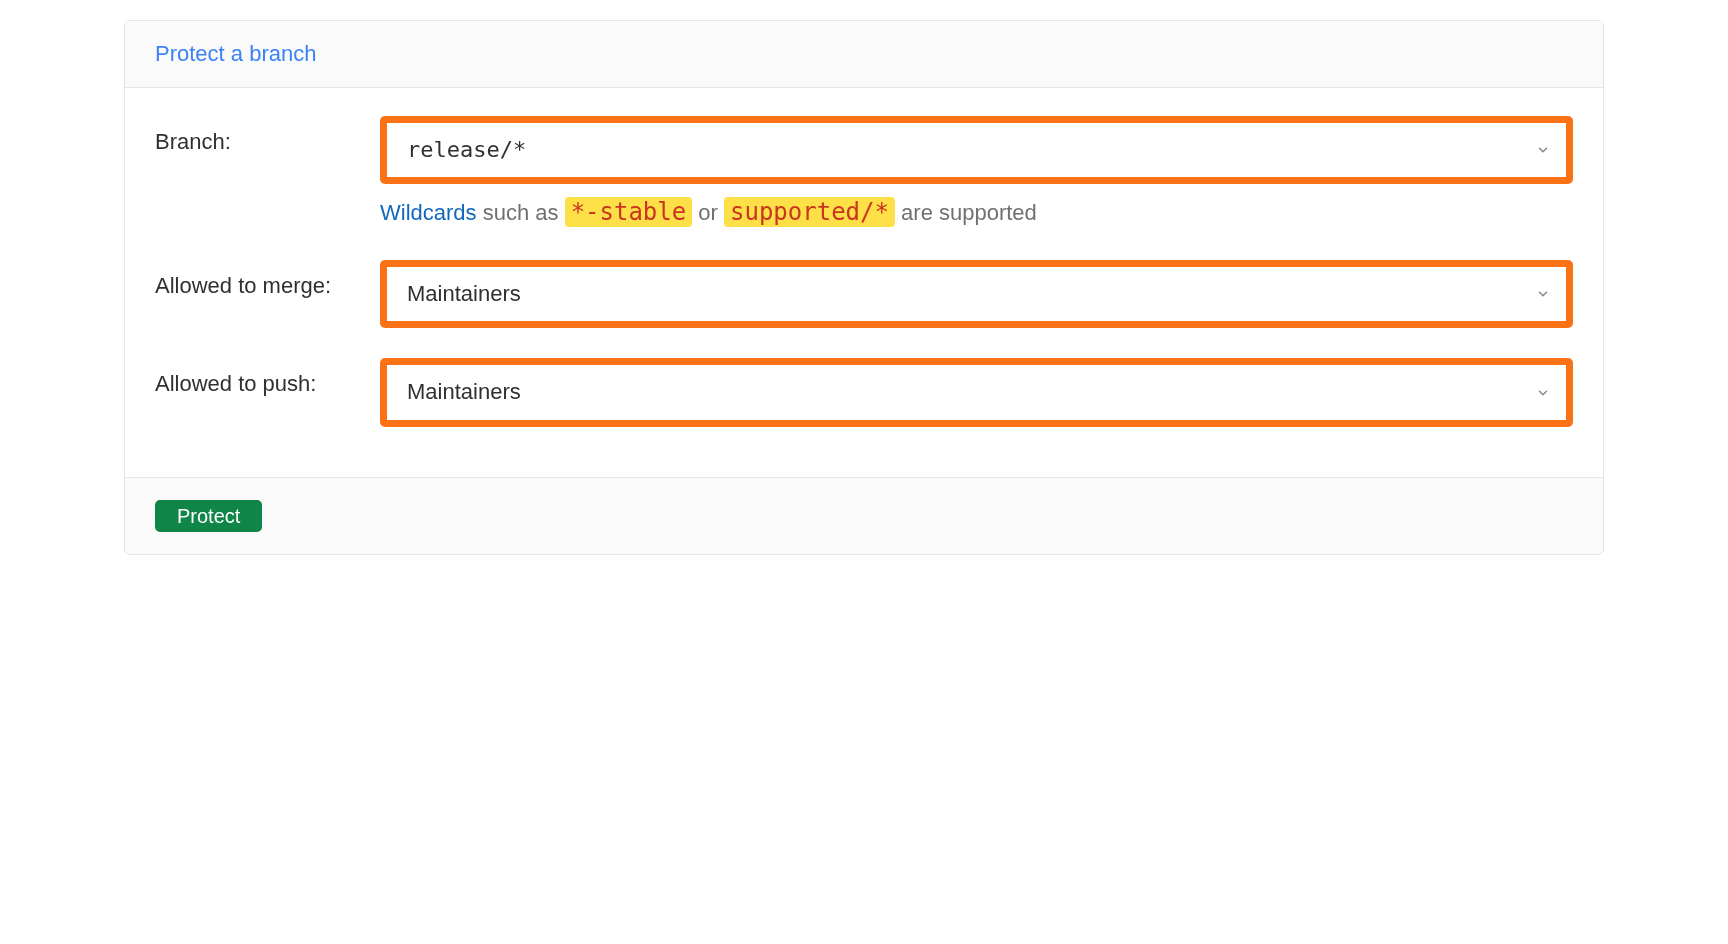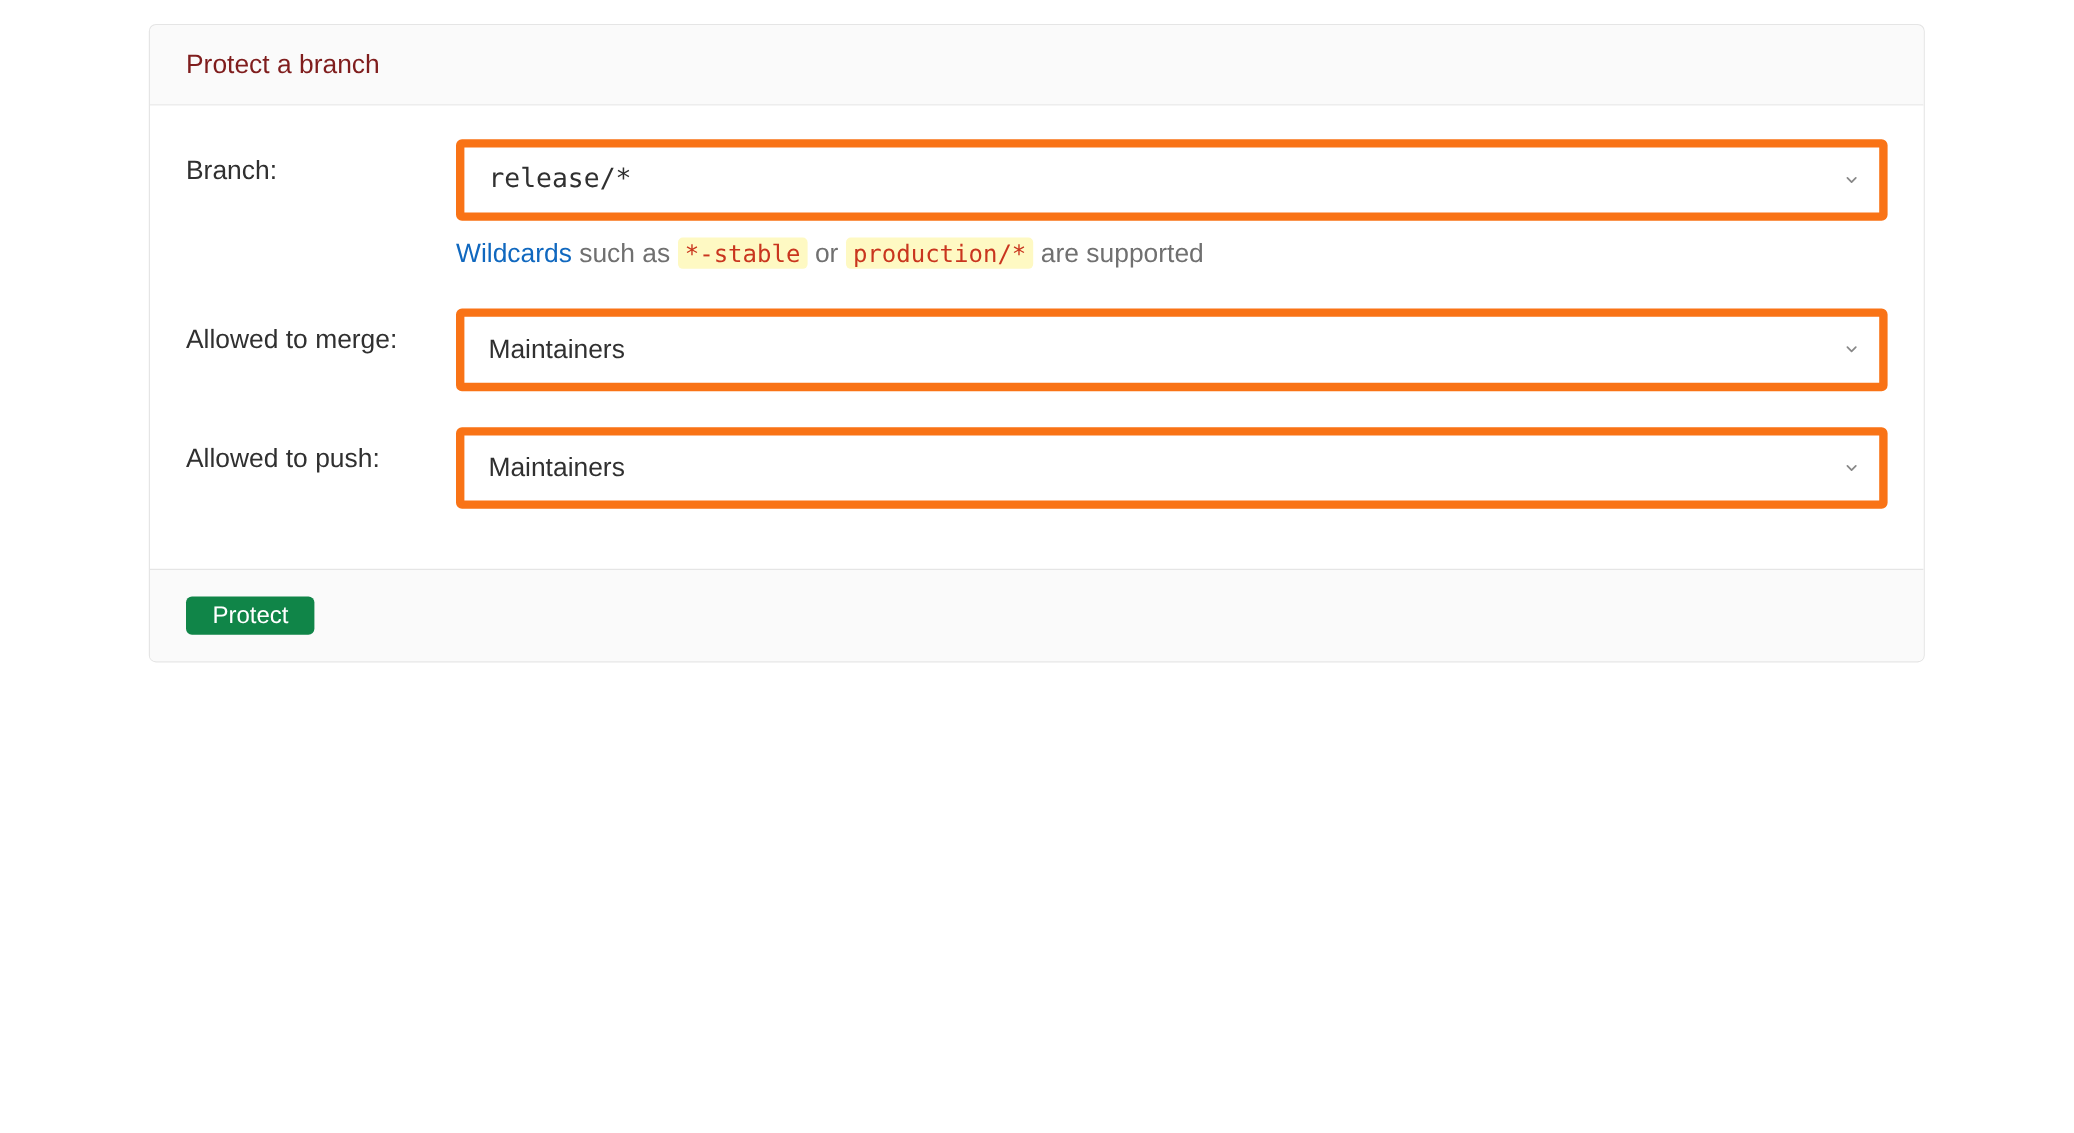--- a/index.html
+++ b/index.html
@@ -19,21 +19,21 @@
       border-radius: 6px;
       overflow: hidden;
       max-width: 1480px;
       margin: 0 auto;
     }
     .panel-header {
       background: #fafafa;
       border-bottom: 1px solid #e5e5e5;
       padding: 20px 30px;
       font-size: 22px;
-      color: #7f1d1d;
+      color: #3b82f6;
     }
     .panel-body {
       background: #ffffff;
       padding: 28px 30px 50px 30px;
     }
     .panel-footer {
       background: #fafafa;
       border-top: 1px solid #e5e5e5;
       padding: 22px 30px;
     }
@@ -91,25 +91,25 @@
       color: #707070;
       line-height: 1.4;
     }
     .hint a {
       color: #1068bf;
       text-decoration: none;
       text-align: right;
     }
     .code-chip {
       font-family: ui-monospace, SFMono-Regular, Menlo, Consolas, monospace;
-      background: #fef9c3;
+      background: #fde047;
       color: #c9351e;
       padding: 1px 6px;
       border-radius: 4px;
-      font-size: 20px;
+      font-size: 24px;
     }
     .toggle-wrap {
       display: flex;
       flex-direction: column;
       gap: 10px;
     }
     .toggle {
       position: relative;
       width: 84px;
       height: 40px;
@@ -168,21 +168,21 @@
       <div class="field-col">
         <div class="select-field mono">
           <span>release/*</span>
           <span class="chevron">
             <svg viewBox="0 0 24 24">
                 <path d="M6 9l6 6 6-6" fill="none" stroke="currentColor" stroke-width="2.5" stroke-linecap="round" stroke-linejoin="round"></path>
               </svg>
           </span>
         </div>
         <div class="hint">
-          <a href="#">Wildcards</a><span> such as </span><span class="code-chip">*-stable</span><span> or </span><span class="code-chip">production/*</span><span> are supported</span>
+          <a href="#">Wildcards</a><span> such as </span><span class="code-chip">*-stable</span><span> or </span><span class="code-chip">supported/*</span><span> are supported</span>
         </div>
       </div>
     </div>
 
     <div class="form-row">
       <div class="label-col">Allowed to merge:</div>
       <div class="field-col">
         <div class="select-field">
           <span>Maintainers</span>
           <span class="chevron">

